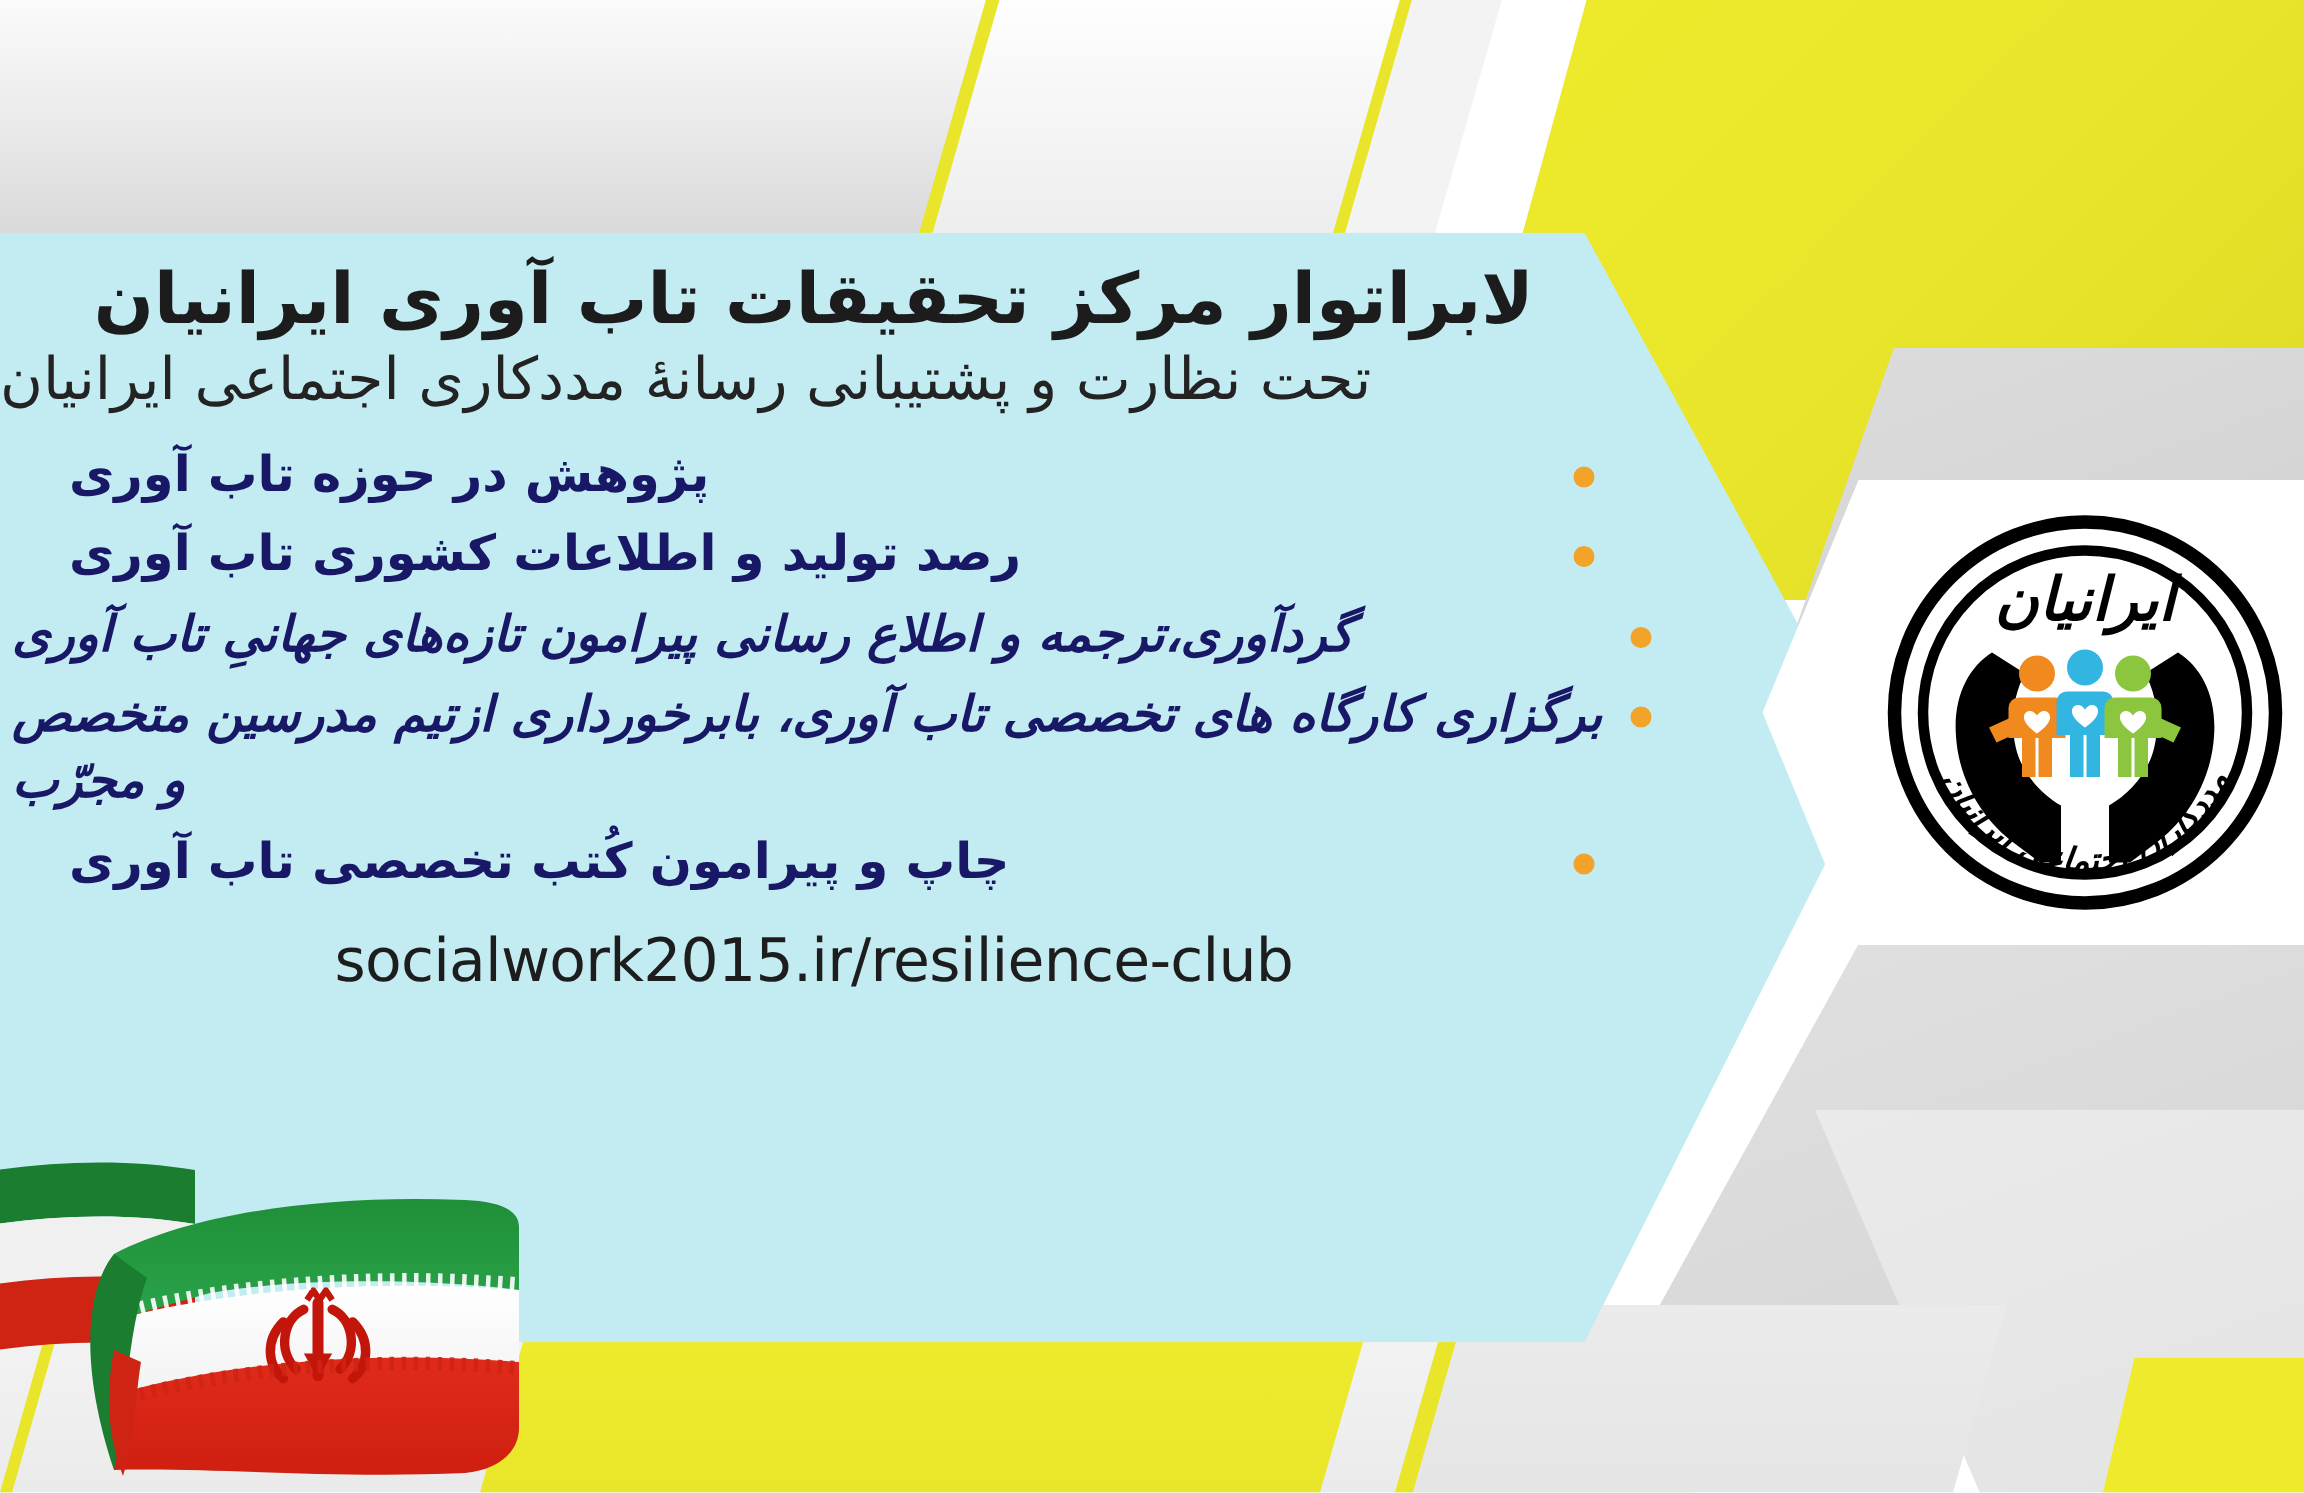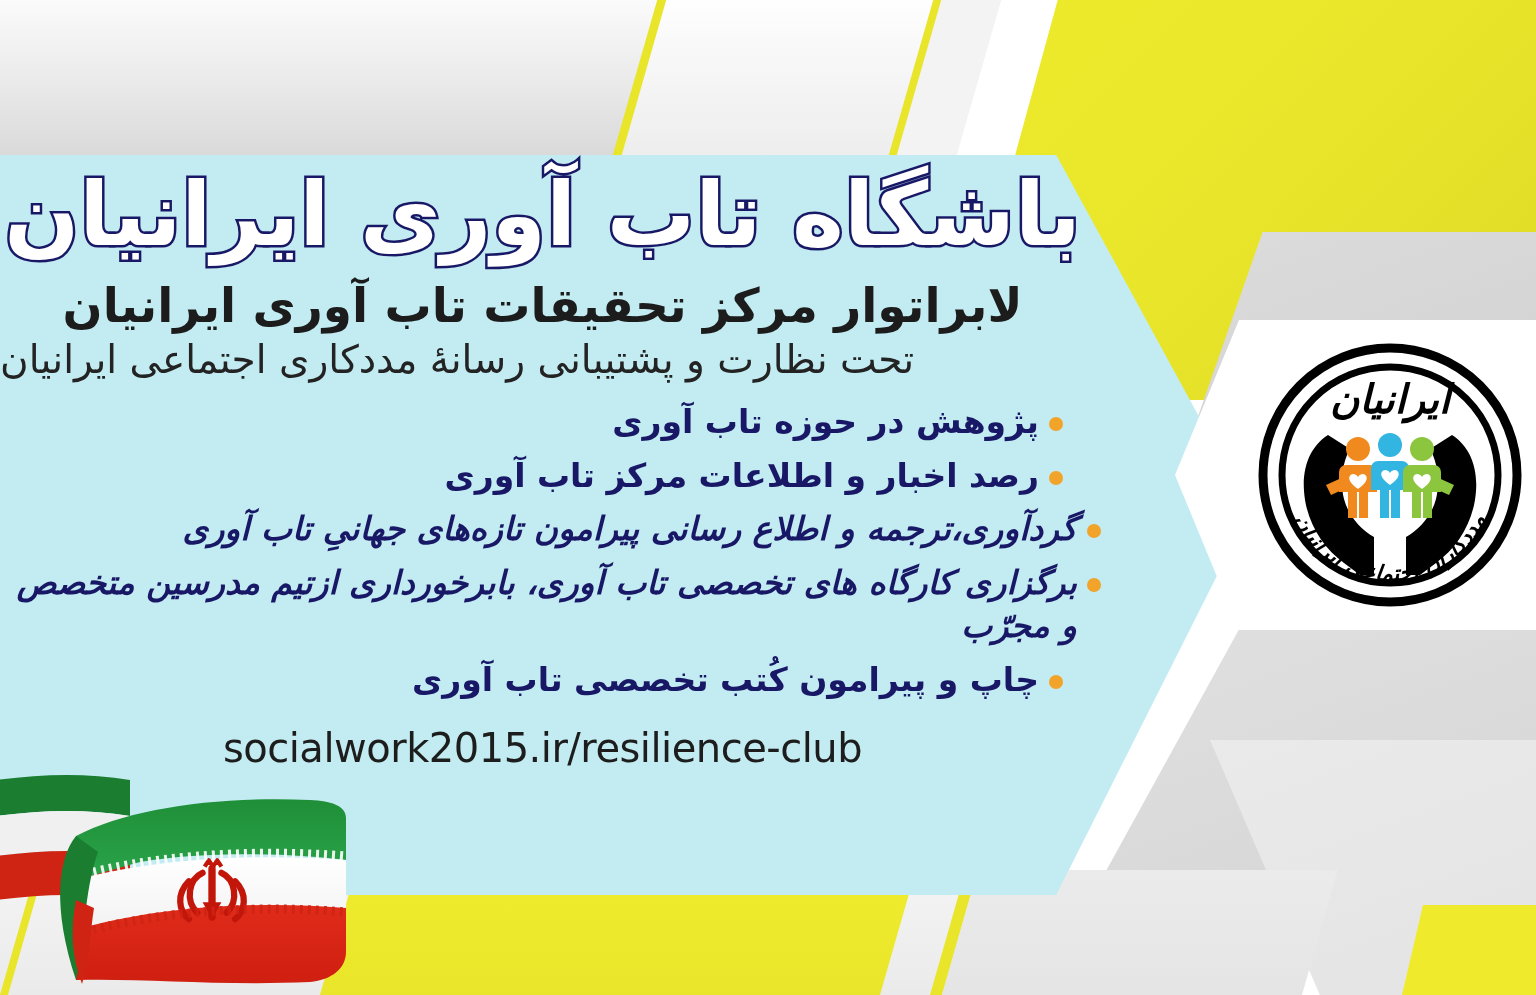--- a/index.html
+++ b/index.html
@@ -141,21 +141,21 @@
   .bullets{
     list-style:none;margin:16px 0 0 0;padding:0 0 0 0;
     direction:rtl;
   }
   .bullets li{
     position:relative;
     font-size:33px;font-weight:bold;line-height:1.32;
     color:#181866;
     padding:0 0 0 0;
     margin:0 46px 10px 46px;
-    text-align:right;
+    text-align:left;
   }
   .bullets li .dot{
     position:absolute;
     right:-24px;top:17px;
     width:14px;height:14px;border-radius:50%;
     background:#f2a32a;
   }
   .bullets li.wide{margin-right:8px;margin-left:8px;font-style:italic;}
 
   .url{
@@ -237,34 +237,33 @@
 
         <text font-family="'DejaVu Sans','Liberation Sans',sans-serif" font-size="22" font-weight="bold" fill="#000">
           <textPath href="#arcBottom" startOffset="50%" text-anchor="middle">مددکاران اجتماعی ایرانیان</textPath>
         </text>
       </svg>
     </div>
   </div>
 
   <div class="content">
 
-    <h1 class="title">باشگاه تاب آوری ایرانیان</h1>
 
     <p class="subtitle-1">لابراتوار مرکز تحقیقات تاب آوری ایرانیان</p>
 
     <p class="subtitle-2">تحت نظارت و پشتیبانی رسانهٔ مددکاری اجتماعی ایرانیان</p>
 
     <ul class="bullets">
       <li>
         <span class="dot"></span>
         <span>پژوهش در حوزه تاب آوری</span>
       </li>
       <li>
         <span class="dot"></span>
-        <span>رصد اخبار و اطلاعات مرکز تاب آوری</span>
+        <span>رصد تولید و اطلاعات کشوری تاب آوری</span>
       </li>
       <li class="wide">
         <span class="dot"></span>
         <span>گردآوری،ترجمه و اطلاع رسانی پیرامون تازه‌های جهانیِ تاب آوری</span>
       </li>
       <li class="wide">
         <span class="dot"></span>
         <span>برگزاری کارگاه های تخصصی تاب آوری، بابرخورداری ازتیم مدرسین متخصص و مجرّب</span>
       </li>
       <li>

